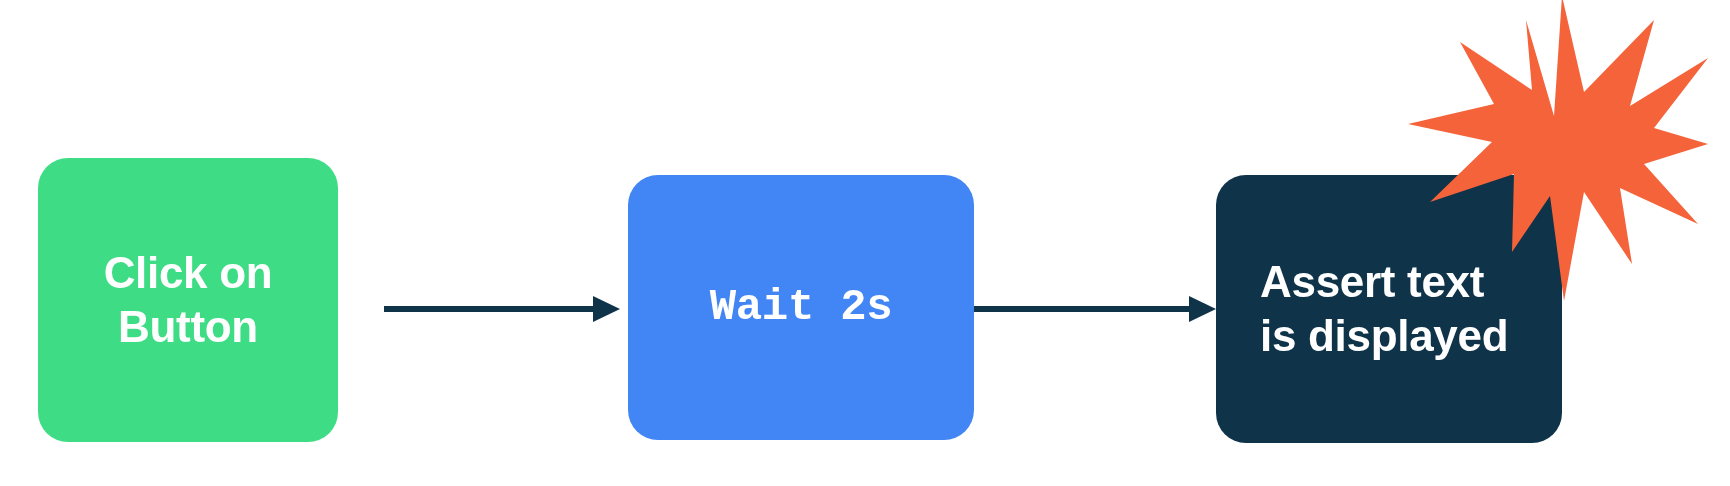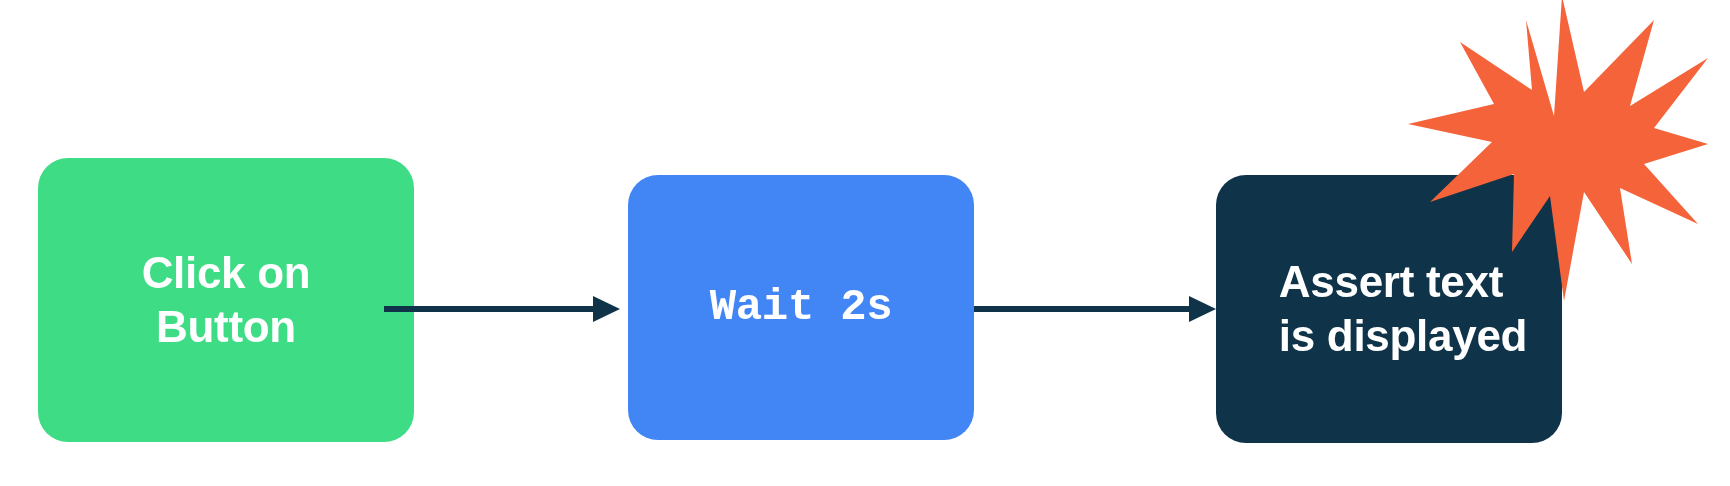--- a/index.html
+++ b/index.html
@@ -34,21 +34,21 @@
 
   .node-label {
     white-space: pre-line;
     display: block;
   }
 
   
   #node-click {
     left: 38px;
     top: 158px;
-    width: 376px;
+    width: 300px;
     height: 284px;
     background: #3edd85;
   }
 
   
   #node-wait {
     left: 628px;
     top: 175px;
     width: 346px;
     height: 265px;
@@ -56,21 +56,21 @@
     font-family: Liberation Mono, monospace;
   }
 
   
   #node-assert {
     left: 1216px;
     top: 175px;
     width: 346px;
     height: 268px;
     background: #0f3349;
-    justify-content: center;
+    justify-content: flex-start;
     padding-left: 44px;
     text-align: left;
   }
   #node-assert .node-label { text-align: left; }
 
   
   .connector {
     position: absolute;
     overflow: visible;
   }

